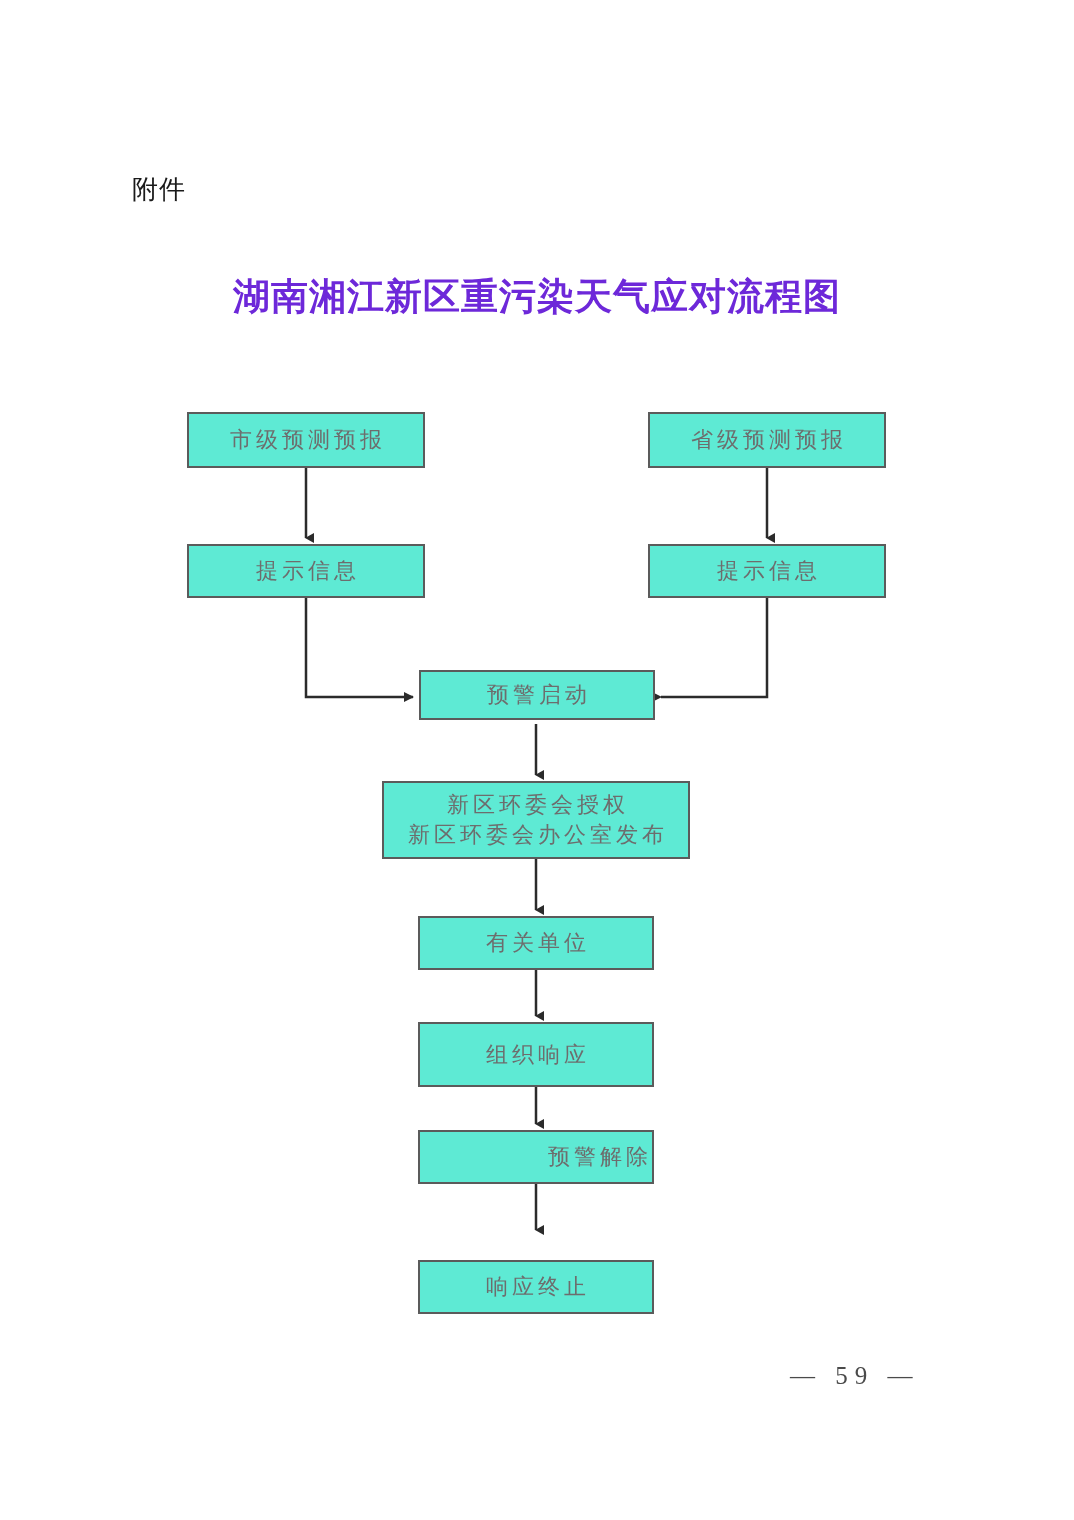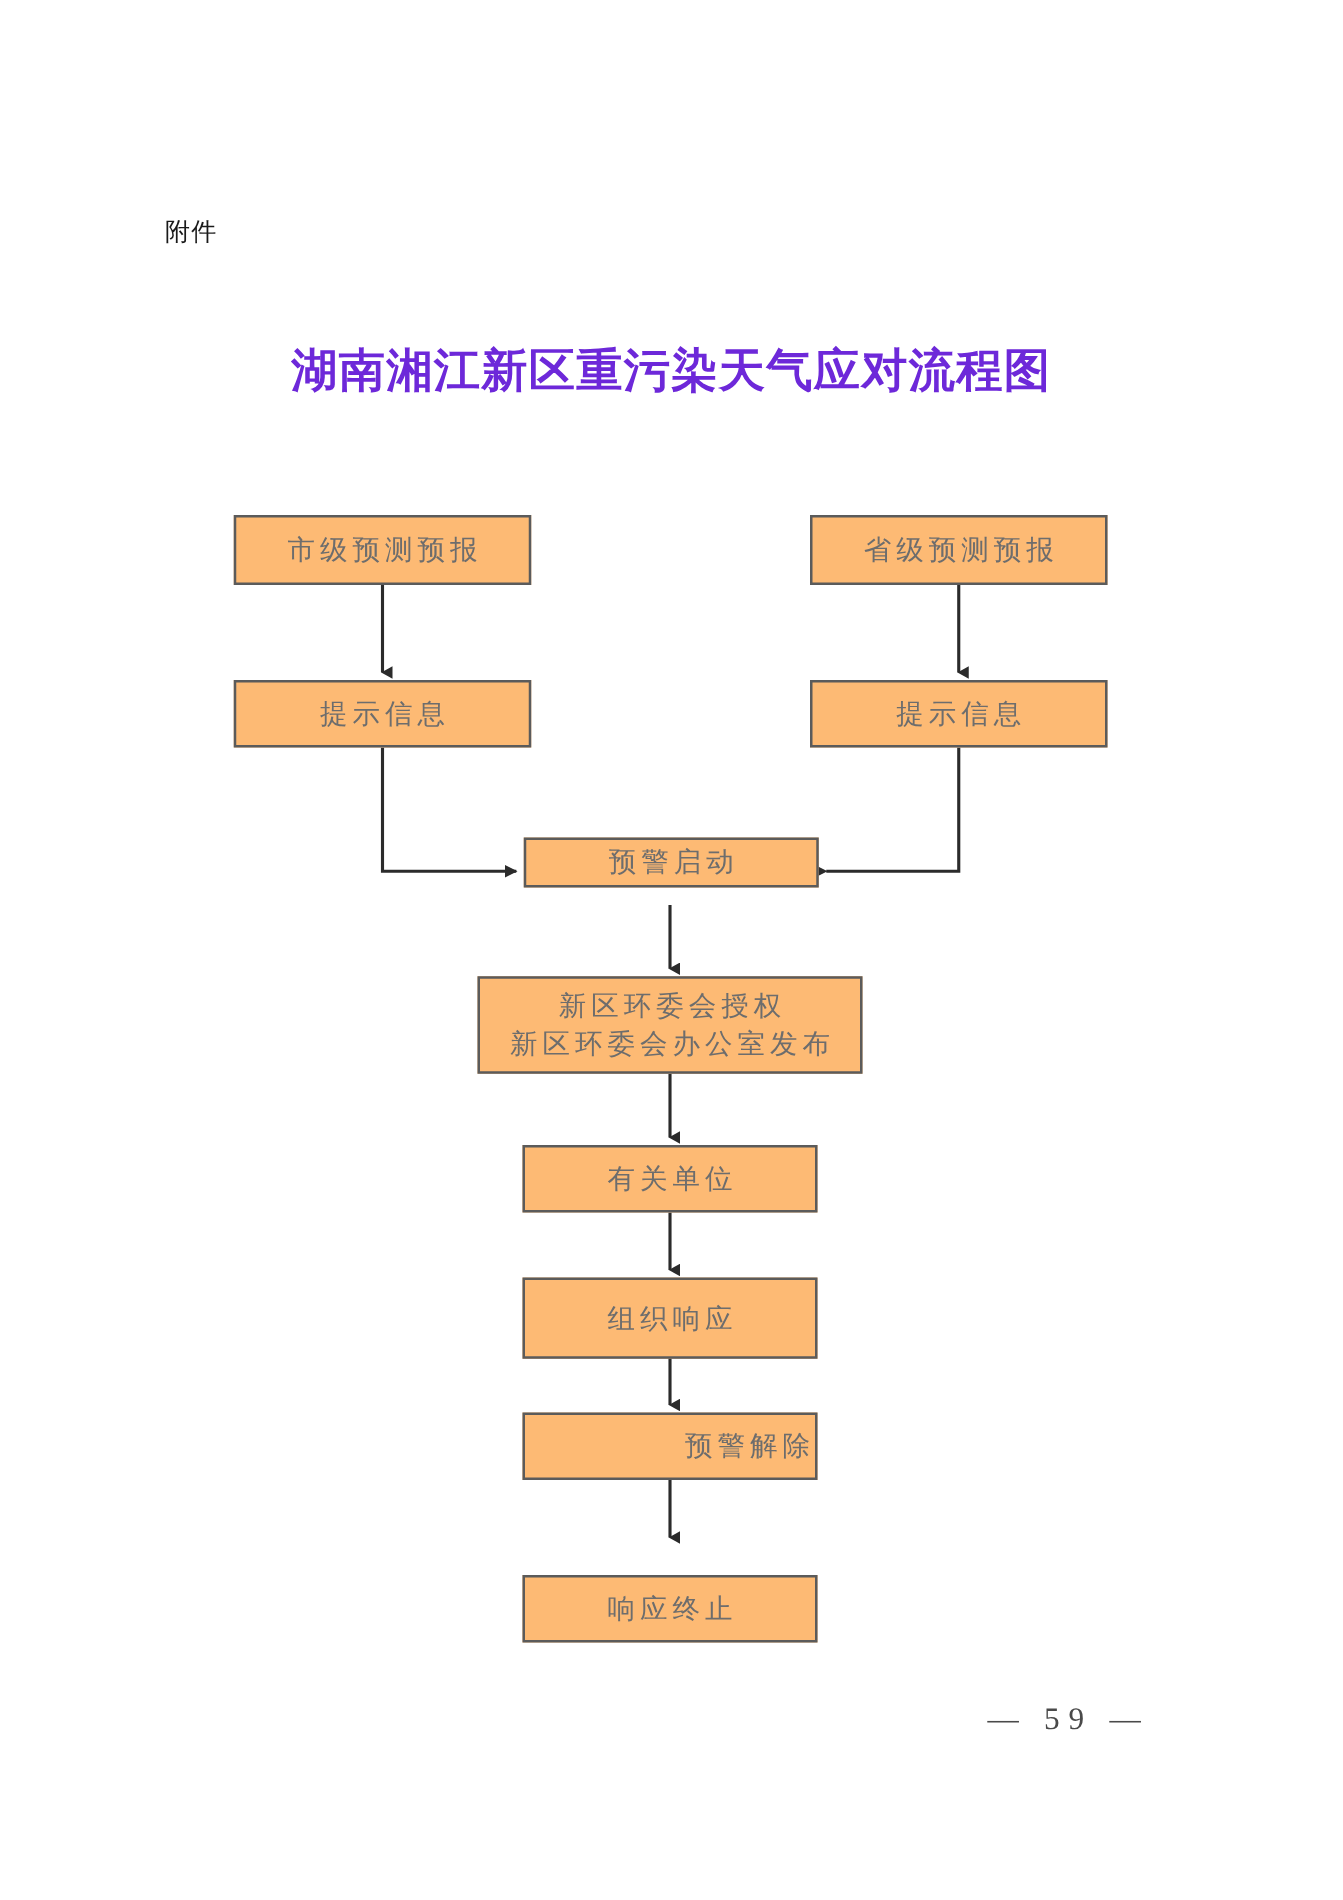--- a/index.html
+++ b/index.html
@@ -17,21 +17,21 @@
     background: #ffffff;
     overflow: hidden;
   }
 
   
   .attachment-label {
     position: absolute;
     left: 132px;
     top: 172px;
     font-family: "DejaVu Sans", "Liberation Sans", sans-serif;
-    font-size: 20px;
+    font-size: 26px;
     color: #1a1a1a;
     letter-spacing: 1px;
     white-space: nowrap;
   }
 
   
   .doc-title {
     position: absolute;
     left: 0;
     top: 272px;
@@ -51,21 +51,21 @@
     left: 0;
     top: 0;
     width: 1074px;
     height: 1520px;
   }
 
   .node {
     position: absolute;
     box-sizing: border-box;
     border: 2px solid #5b5b5b;
-    background: #fdba74;
+    background: #5eead4;
     display: flex;
     flex-direction: column;
     align-items: center;
     justify-content: center;
     font-family: "Liberation Serif", "DejaVu Serif", serif;
     font-size: 22px;
     color: #6d6d6d;
     letter-spacing: 4px;
     text-indent: 4px;
     line-height: 1.35;
@@ -73,21 +73,21 @@
   }
   .node .line2 {
     display: block;
   }
 
   
   .n-city-forecast     { left: 187px; top: 412px;  width: 238px; height: 56px; }
   .n-prov-forecast     { left: 648px; top: 412px;  width: 238px; height: 56px; }
   .n-city-notice       { left: 187px; top: 544px;  width: 238px; height: 54px; }
   .n-prov-notice       { left: 648px; top: 544px;  width: 238px; height: 54px; }
-  .n-warning-start     { left: 419px; top: 670px;  width: 236px; height: 40px; }
+  .n-warning-start     { left: 419px; top: 670px;  width: 236px; height: 50px; }
   .n-authorize         { left: 382px; top: 781px;  width: 308px; height: 78px; }
   .n-relevant-units    { left: 418px; top: 916px;  width: 236px; height: 54px; }
   .n-organize-response { left: 418px; top: 1022px; width: 236px; height: 65px; }
   .n-warning-lift      { left: 418px; top: 1130px; width: 236px; height: 54px; align-items: flex-end; }
   .n-response-end      { left: 418px; top: 1236px; width: 236px; height: 54px; margin-top: 24px; }
 
   .connectors {
     position: absolute;
     left: 0;
     top: 0;

